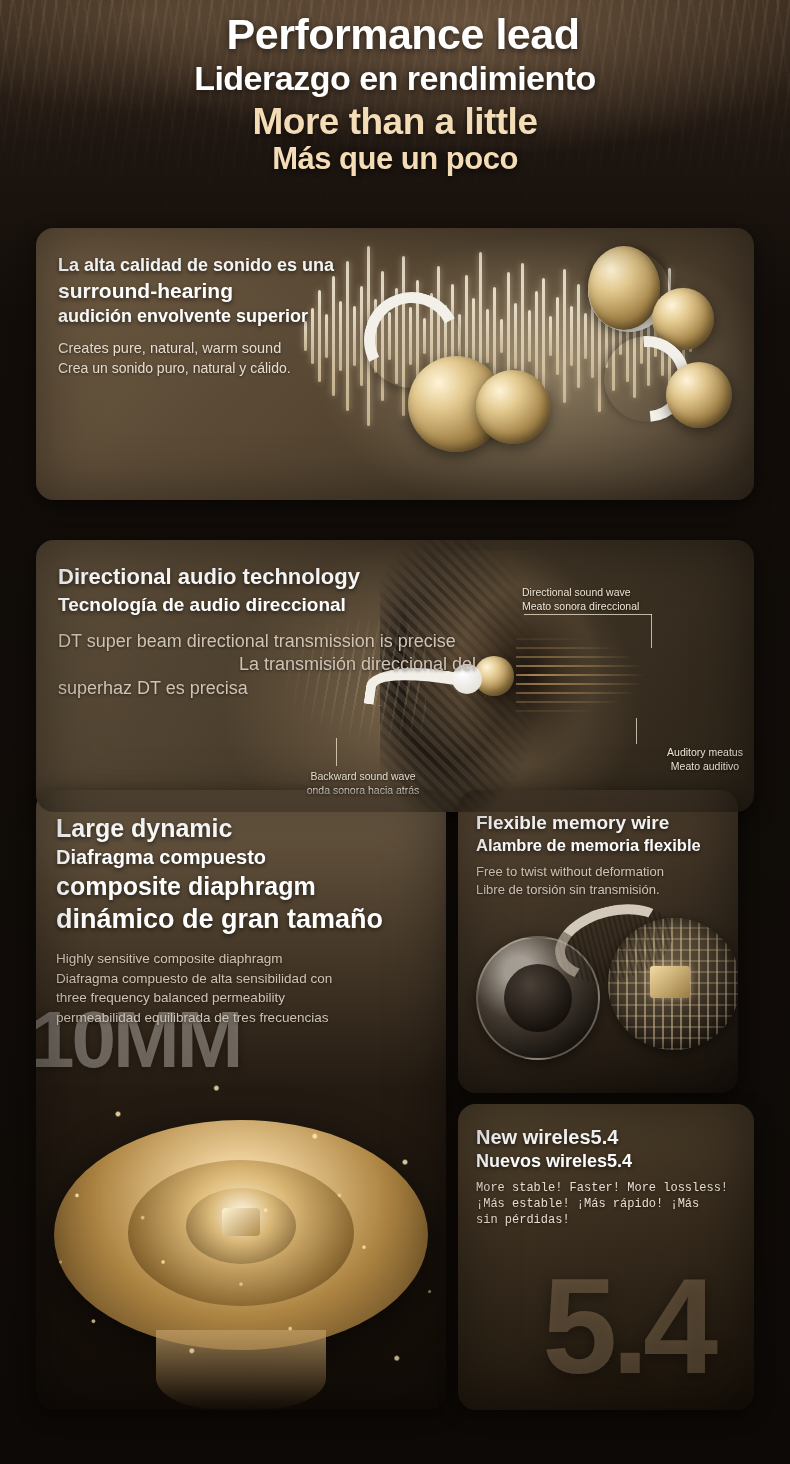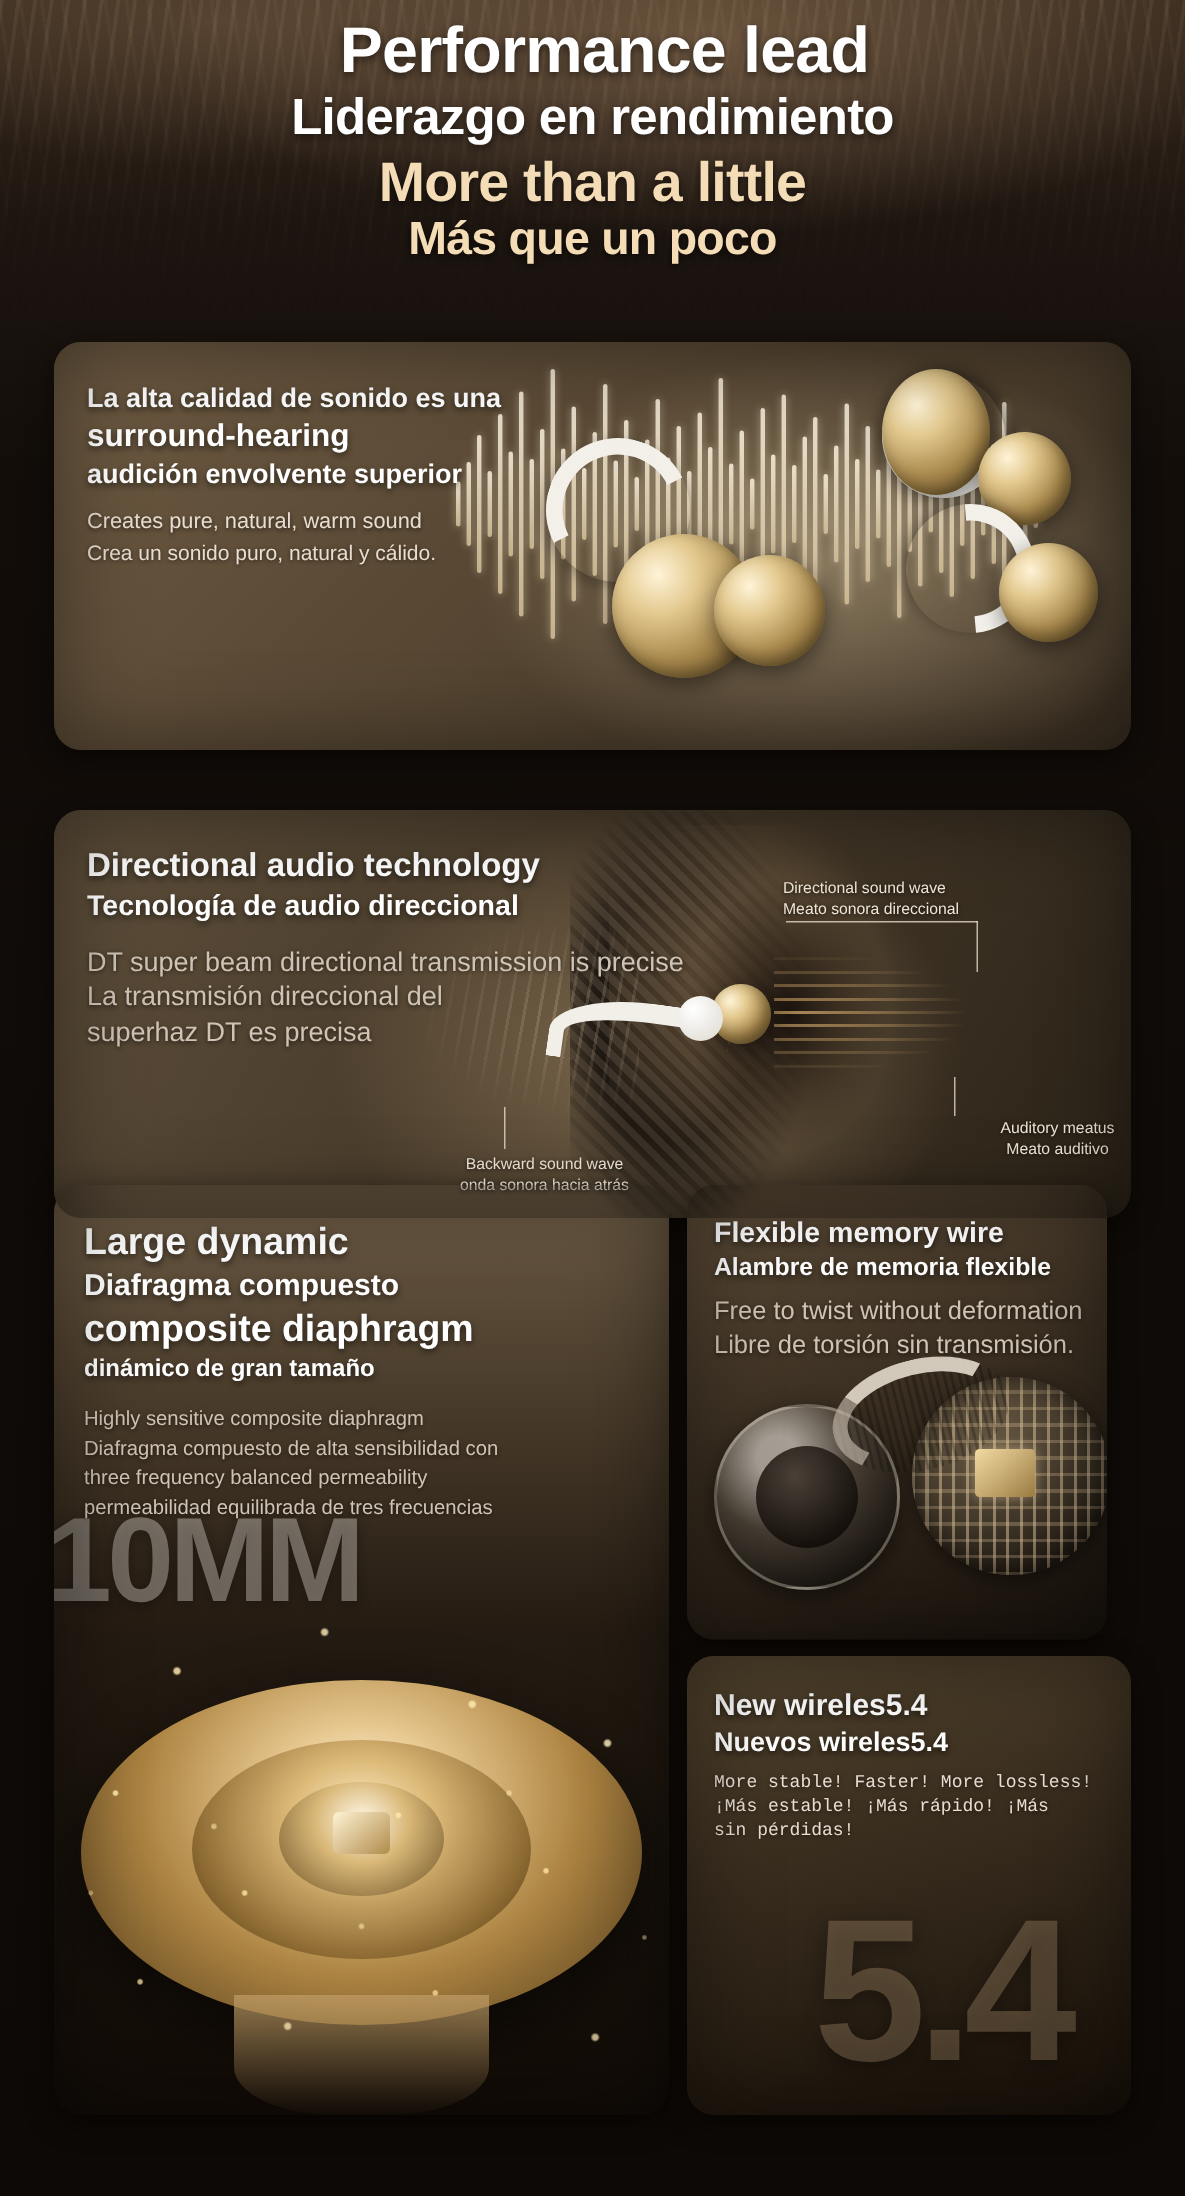--- a/index.html
+++ b/index.html
@@ -128,32 +128,32 @@
 
   
   #card3 {
     left: 36px; top: 790px; width: 410px; height: 620px;
     background: linear-gradient(180deg, #6b5a44 0%, #4b3d2c 22%, #241b12 48%, #120c07 100%);
   }
   #card3 .txt { padding: 24px 0 0 20px; width: 370px; }
   #card3 .t-en-big { font-size: 25px; }
   #card3 .t-es-big { font-size: 20px; margin-top: 3px; }
   #card3 .t-en-big2 { font-size: 25px; color:#fff; font-weight:bold; margin-top: 3px; text-shadow:0 2px 4px rgba(0,0,0,0.55); }
-  #card3 .t-es-big2 { font-size: 16px; color:#fff; font-weight:bold; margin-top: 3px; text-shadow:0 2px 4px rgba(0,0,0,0.55); }
+  #card3 .t-es-big2 { font-size: 27px; color:#fff; font-weight:bold; margin-top: 3px; text-shadow:0 2px 4px rgba(0,0,0,0.55); }
   #card3 .t-sub-dim { font-size: 13.5px; margin-top: 14px; line-height: 1.45; }
 
   
   #card4 {
     left: 458px; top: 790px; width: 280px; height: 303px;
     background: linear-gradient(160deg, #5d4c38 0%, #3e3224 40%, #17110b 100%);
   }
   #card4 .txt { padding: 22px 0 0 18px; width: 275px; }
   #card4 .t-en-big { font-size: 19px; }
   #card4 .t-es-big { font-size: 16.5px; margin-top: 2px; }
-  #card4 .t-sub-dim { font-size: 17px; margin-top: 8px; line-height: 1.35; }
+  #card4 .t-sub-dim { font-size: 13px; margin-top: 8px; line-height: 1.35; }
 
   
   #card5 {
     left: 458px; top: 1104px; width: 296px; height: 306px;
     background: linear-gradient(165deg, #54452f 0%, #3a2e1f 38%, #171008 100%);
   }
   #card5 .txt { padding: 22px 0 0 18px; width: 275px; }
   #card5 .t-en-big { font-size: 20px; }
   #card5 .t-es-big { font-size: 18px; margin-top: 2px; }
   #card5 .t-sub { font-size: 12px; margin-top: 8px; line-height: 1.35; font-family: Liberation Mono, monospace; }
@@ -288,21 +288,21 @@
                   border-radius:60% 0 0 0; transform:rotate(8deg);"></div>
       <div class="bud bud-gold" style="position:absolute; left:438px; top:116px; width:40px; height:40px;"></div>
       <div class="bud" style="position:absolute; left:416px; top:124px; width:30px; height:30px;
                   background: radial-gradient(circle at 35% 30%, #ffffff, #ddd8cf);"></div>
     </div>
 
     <div class="txt">
       <div class="t-en-big">Directional audio technology</div>
       <div class="t-es-big">Tecnología de audio direccional</div>
       <div class="t-sub-dim">DT super beam directional transmission is precise</div>
-      <div class="t-sub-dim" style="margin-top:0;">La transmisión direccional del</div>
+      <div class="t-sub-dim" style="margin-top:0;text-align:right;">La transmisión direccional del</div>
       <div class="t-sub-dim" style="margin-top:0;">superhaz DT es precisa</div>
     </div>
 
     <div class="anno" style="left:486px; top:46px; width:160px;">
       <div>Directional  sound wave</div>
       <div>Meato sonora direccional</div>
     </div>
     <div class="anno-line" style="left:488px; top:74px; width:128px; height:1px;"></div>
     <div class="anno-line" style="left:615px; top:74px; width:1px; height:34px;"></div>
 

